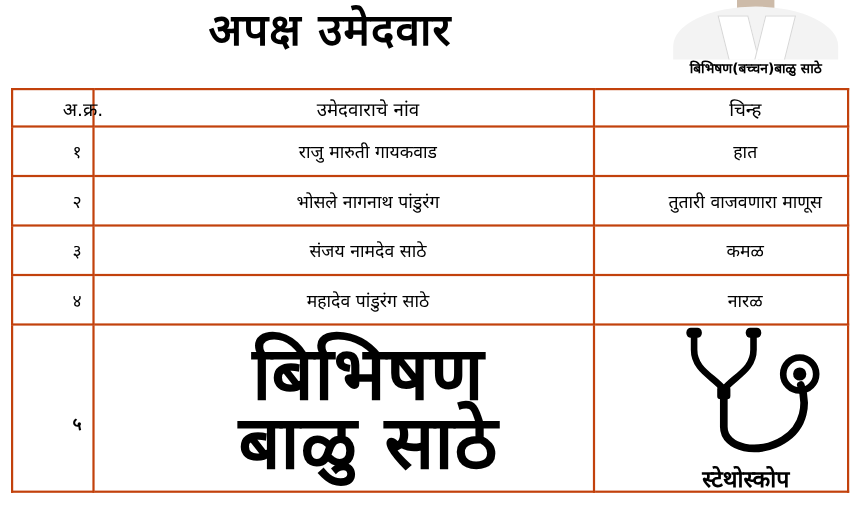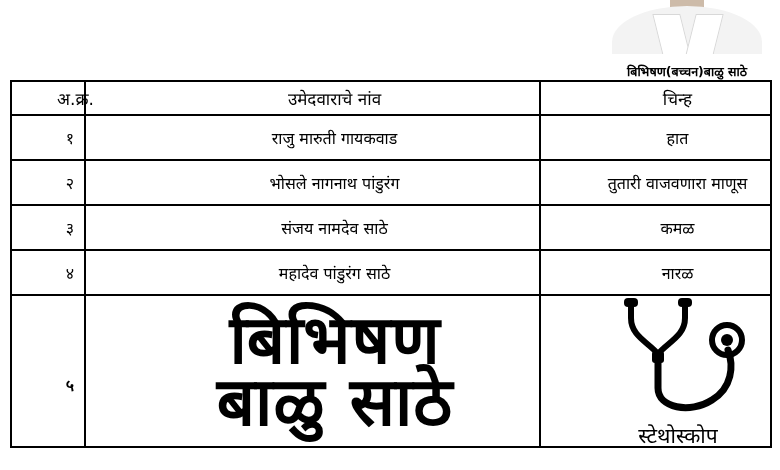--- a/index.html
+++ b/index.html
@@ -92,35 +92,35 @@
     transform: translateX(-50%);
     width: 34px;
     height: 22px;
     background: #cdbba9;
     border-radius: 0 0 10px 10px;
   }
   .photo-caption {
     font-size: 12.5px;
     font-weight: bold;
     line-height: 16px;
-    margin-top: 10px;
+    margin-top: 0;
     white-space: nowrap;
   }
 
   
   table.cand {
     position: absolute;
     left: 10px;
     top: 80px;
     width: 760px;
     border-collapse: collapse;
     table-layout: fixed;
   }
   table.cand td, table.cand th {
-    border: 2px solid #000000;
+    border: 2px solid #c2410c;
     text-align: center;
     vertical-align: middle;
     font-family: "DejaVu Sans", sans-serif;
     padding-left: 45px;
   }
   table.cand th {
     font-weight: normal;
     font-size: 17px;
     height: 30px;
   }
@@ -161,33 +161,34 @@
     padding: 0;
     vertical-align: middle;
   }
   .steth-wrap {
     position: relative;
     width: 100%;
     height: 150px;
   }
   .steth-label {
     font-size: 21px;
-    font-weight: normal;
+    font-weight: bold;
     line-height: 24px;
     white-space: nowrap;
   }
 
   svg.steth { display: block; margin: 0 auto; }
 </style>
 </head>
 <body>
 
 <div class="poster">
 
   <div class="header">
+    <div class="title">अपक्ष उमेदवार</div>
 
     <div class="photo-block">
       <div class="photo">
         <div class="neck"></div>
         <div class="shoulders"></div>
         <div class="collar-l"></div>
         <div class="collar-r"></div>
       </div>
       <div class="photo-caption">बिभिषण(बच्चन)बाळु साठे</div>
     </div>

